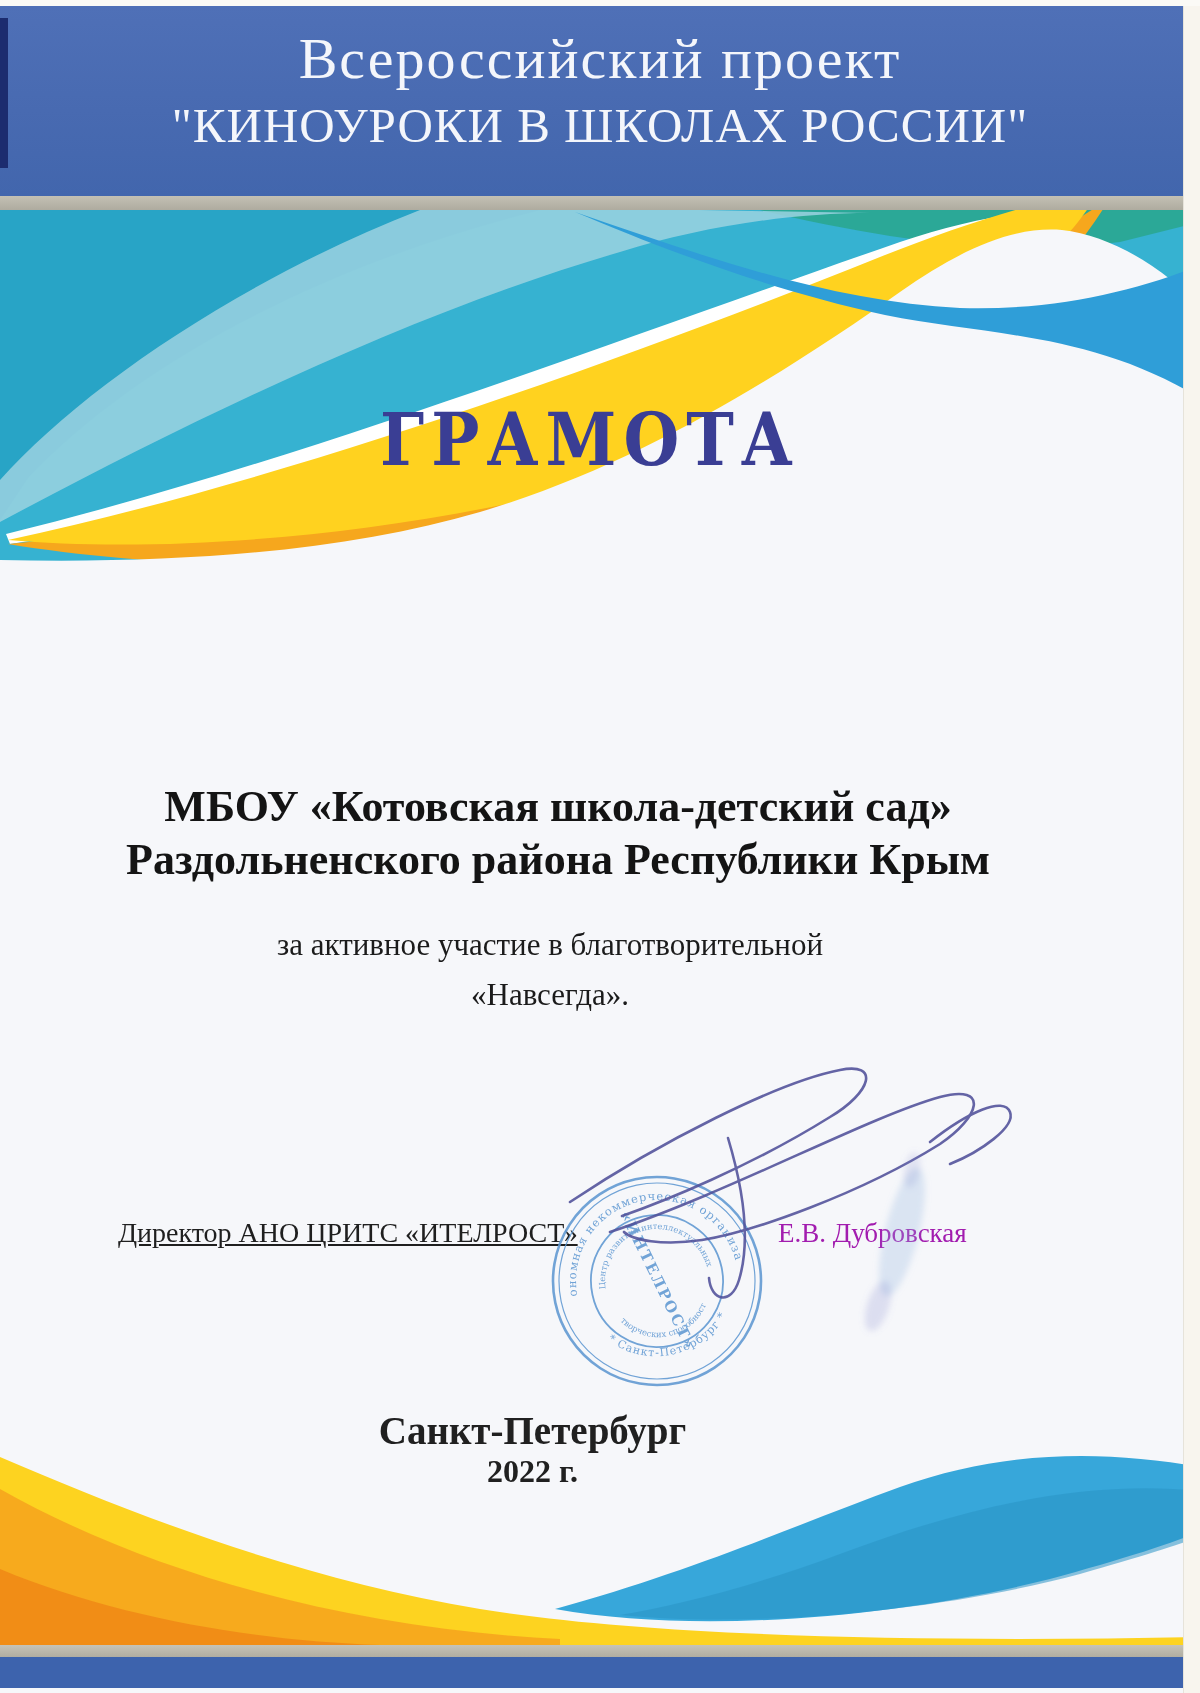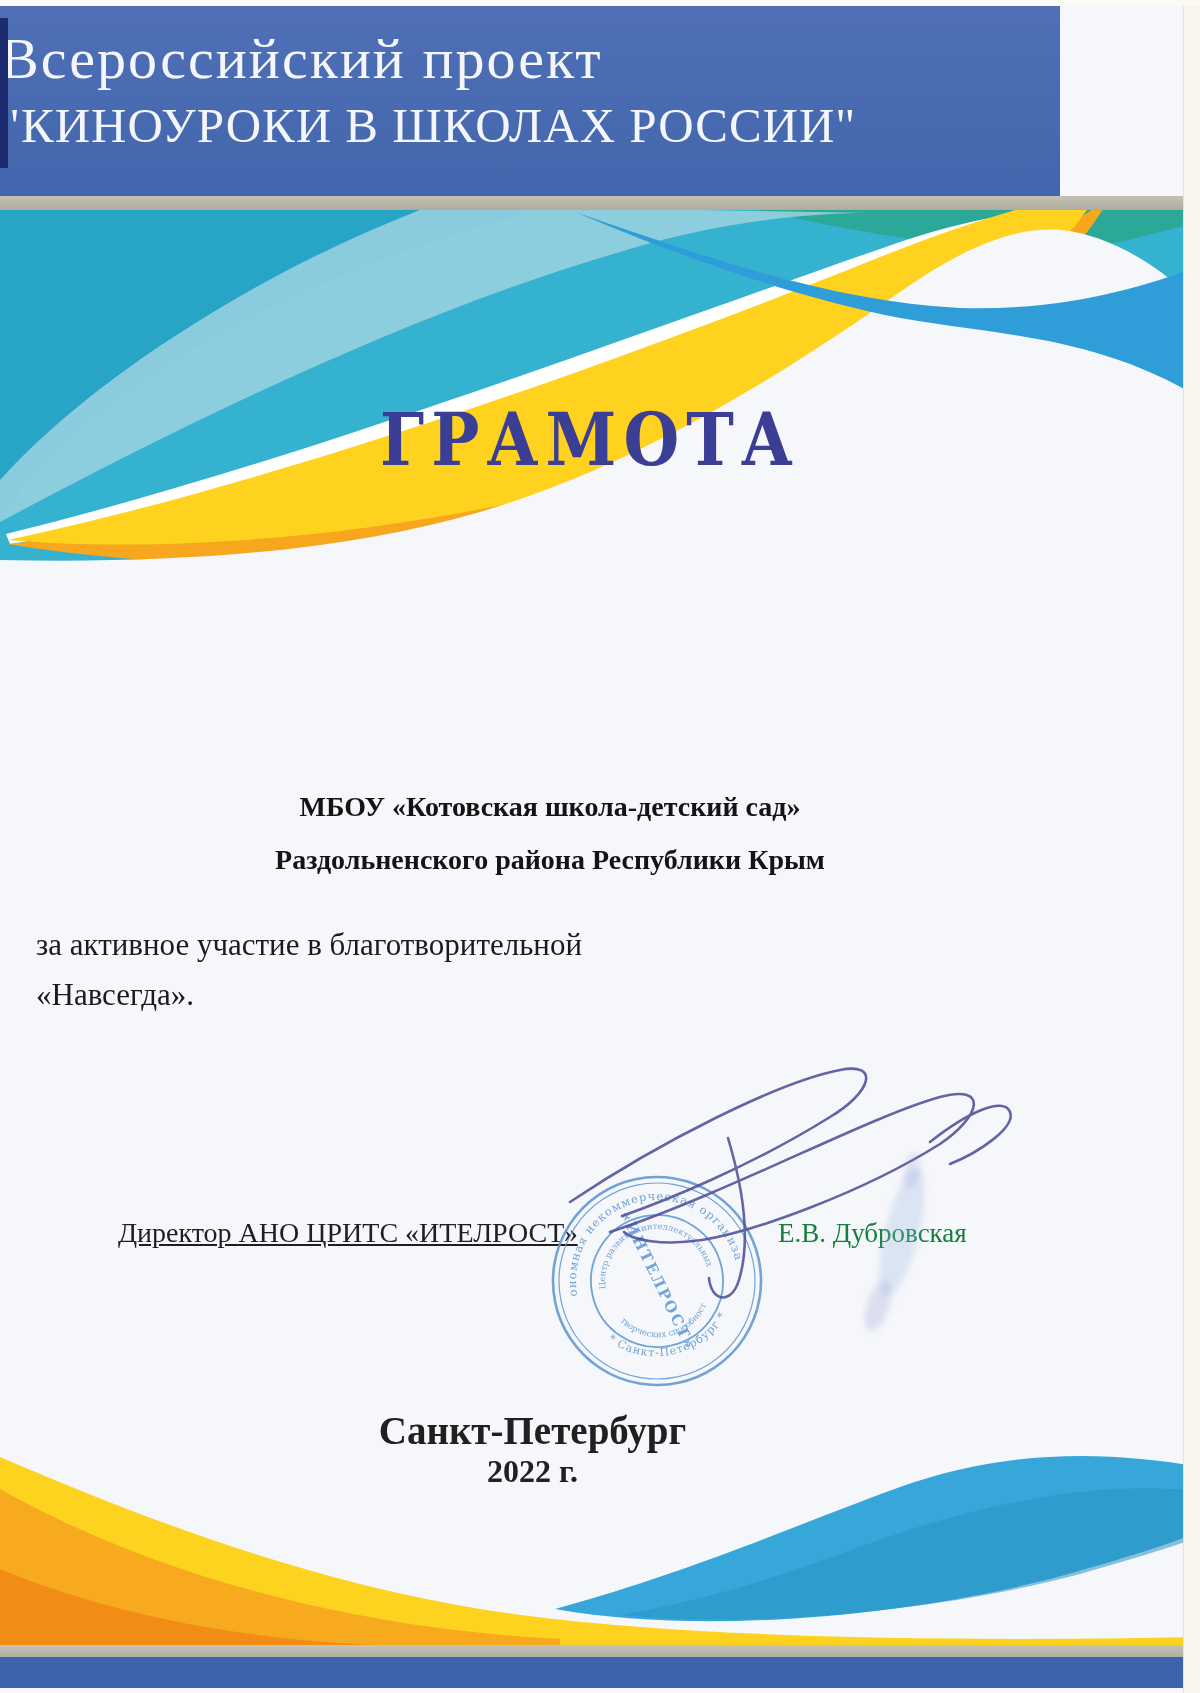--- a/index.html
+++ b/index.html
@@ -4,42 +4,42 @@
 <style>
   html,body{margin:0;padding:0;background:#e9e9e7;}
   .page{
     position:relative;width:1200px;height:1693px;margin:0 auto;
     background:#f6f7fa;overflow:hidden;
     font-family:"Liberation Serif","DejaVu Serif",serif;
   }
   
   .top-strip{position:absolute;top:0;left:0;width:100%;height:6px;background:#fbfaf6;z-index:45;}
   .banner{
-    position:absolute;left:0;top:6px;width:1060px;height:190px;z-index:1;
+    position:absolute;left:0;top:6px;width:1200px;height:190px;z-index:1;
     background:linear-gradient(180deg,#4f70b7 0%,#486ab1 55%,#4266ad 100%);
-    color:#f4f6fb;font-family:Liberation Serif, serif;
+    text-align:center;color:#f4f6fb;font-family:Liberation Serif, serif;
   }
   .banner-line1{font-size:58px;line-height:74px;margin-top:16px;letter-spacing:2px;}
   .banner-line2{font-size:49px;line-height:60px;letter-spacing:1px;}
   .left-sliver{position:absolute;left:0;top:18px;width:8px;height:150px;background:#1c2c6f;z-index:3;}
   .gray-strip-top{position:absolute;left:0;top:196px;width:1200px;height:14px;background:linear-gradient(180deg,#c3c0b4,#aeab9f);z-index:2;}
   .deco-top{position:absolute;left:0;top:210px;z-index:1;}
   
   .title{position:absolute;top:402px;left:0;width:1180px;text-align:center;z-index:4;}
   .title span{
     display:inline-block;font-family:"DejaVu Serif",serif;font-weight:bold;
     font-size:64px;color:#3a3e94;letter-spacing:7px;transform:scaleY(1.14);
   }
   
-  .recipient{position:absolute;top:780px;left:0;width:1100px;text-align:center;
-    font-weight:bold;font-size:28px;line-height:53px;color:#141414;z-index:4;}
-  .citation{position:absolute;top:920px;left:0;width:1100px;text-align:left;
-    font-size:31px;line-height:50px;color:#1b1b1b;z-index:4;padding-left:36px;}
+  .recipient{position:absolute;top:780px;left:8px;width:1100px;text-align:center;
+    font-weight:bold;font-size:44px;line-height:53px;color:#141414;z-index:4;}
+  .citation{position:absolute;top:920px;left:0;width:1100px;text-align:center;
+    font-size:31px;line-height:50px;color:#1b1b1b;z-index:4;}
   .director-label{position:absolute;left:118px;top:1217px;font-size:28px;color:#1f1f1f;z-index:8;text-decoration:underline;}
-  .director-name{position:absolute;left:778px;top:1218px;font-size:27px;color:#15803d;z-index:8;}
+  .director-name{position:absolute;left:778px;top:1218px;font-size:27px;color:#a21caf;z-index:8;}
   .footer{position:absolute;top:1411px;left:0;width:1065px;text-align:center;
     font-weight:bold;color:#202020;z-index:6;}
   .footer-city{font-size:39px;line-height:40px;}
   .footer-year{font-size:32px;line-height:40px;}
   
   .stamp-svg{position:absolute;left:537px;top:1161px;z-index:10;}
   .sign-svg{position:absolute;left:510px;top:1020px;z-index:11;}
   
   .deco-bottom{position:absolute;left:0;top:1447px;z-index:1;}
   .bottom-gray{position:absolute;left:0;top:1645px;width:1200px;height:12px;background:linear-gradient(180deg,#c6c3b7,#b0ada1);z-index:2;}

